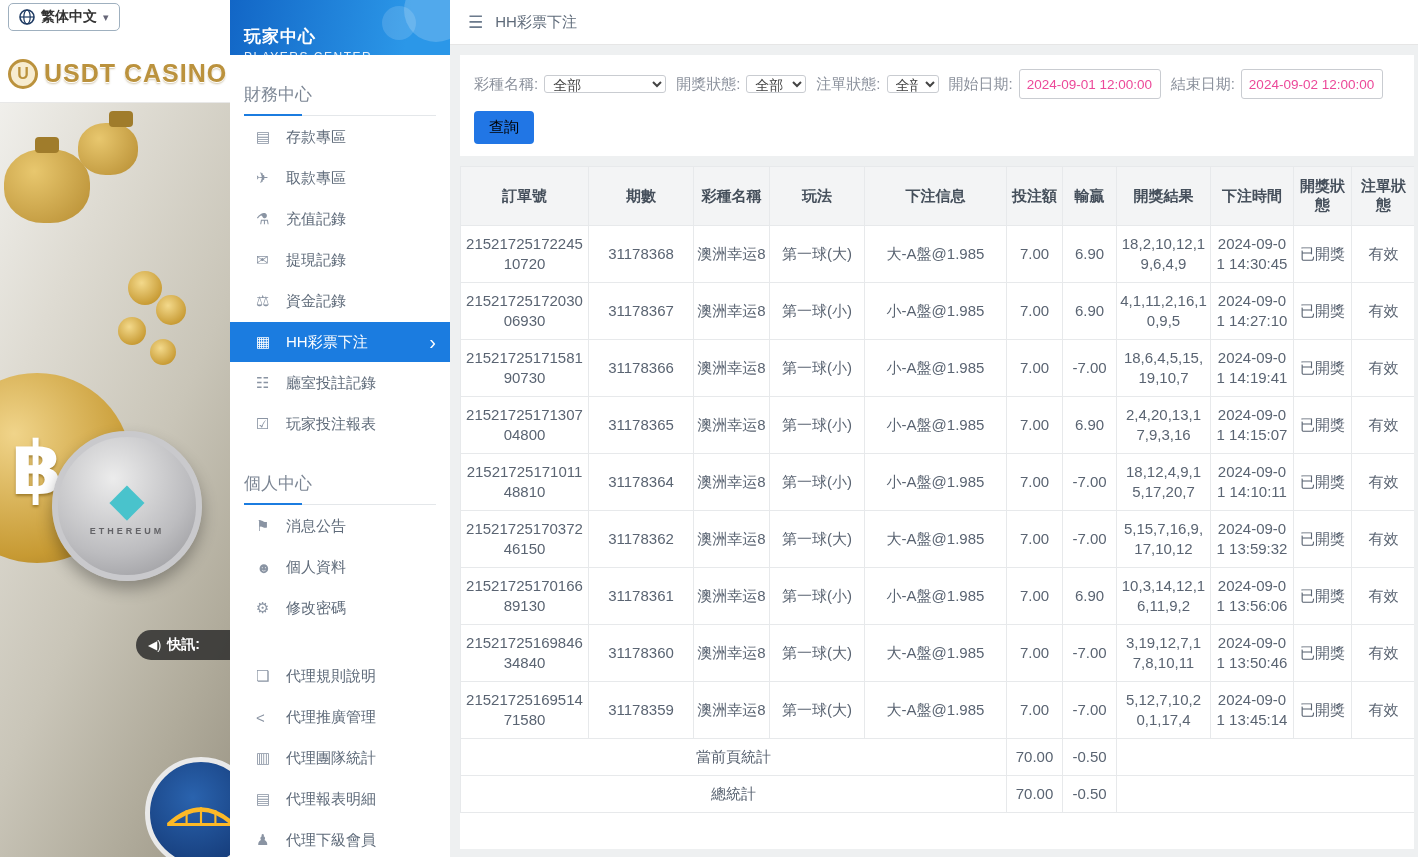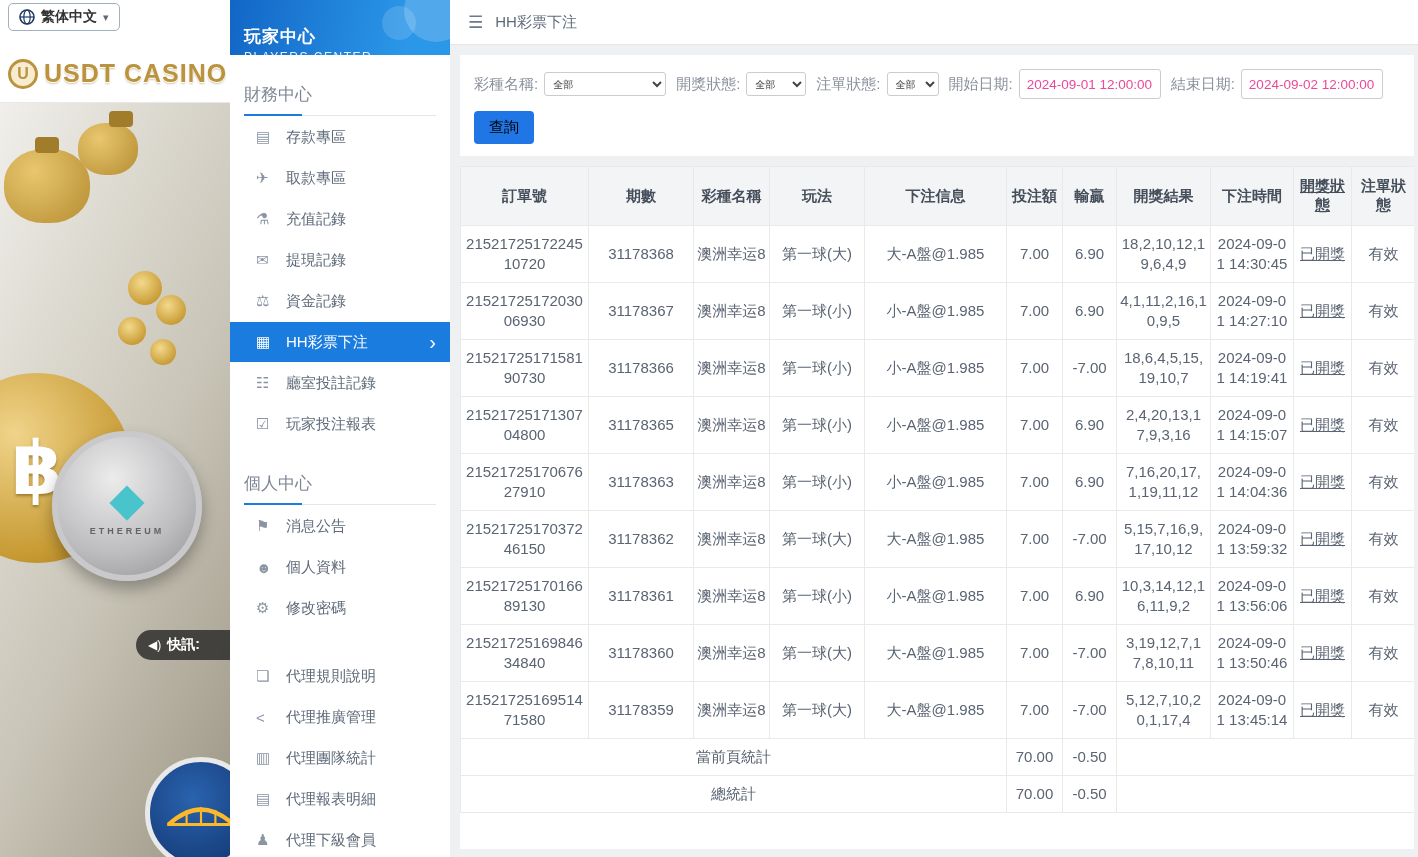--- a/index.html
+++ b/index.html
@@ -78,35 +78,35 @@
   
   .main { flex:1; display:flex; flex-direction:column; background:#eef0f1; overflow:hidden; }
   .topbar { height:45px; background:#fff; border-bottom:1px solid #e6e6e6; display:flex;
     align-items:center; padding:0 18px; gap:12px; flex:none; }
   .hamburger { font-size:17px; color:#6b7a8c; cursor:pointer; }
   .topbar-title { font-size:15px; color:#5f6b7a; }
   .filter-card { background:#fff; margin:10px 4px 0 10px; padding:14px 14px 12px; flex:none; }
   .filter-row { display:flex; align-items:center; font-size:15px; color:#8b919c; white-space:nowrap; }
   .fgroup { display:flex; align-items:center; margin-right:10px; }
   .fgroup label { margin-right:6px; }
-  .filter-row select { height:24px; border:1px solid #c9ccd1; border-radius:3px; background:#fff;
-    color:#444; font-size:10px; padding:0 4px; font-family:inherit; }
+  .filter-row select { height:18px; border:1px solid #c9ccd1; border-radius:3px; background:#fff;
+    color:#444; font-size:14px; padding:0 4px; font-family:inherit; }
   .sel-lottery { width:122px; } .sel-draw { width:60px; } .sel-order { width:52px; }
   .filter-row input { height:30px; width:142px; border:1px solid #c9ccd1; border-radius:3px;
     color:#ec4899; font-size:13.5px; padding:0 7px; font-family:inherit; }
   .search-btn { margin-top:12px; background:#2176e5; color:#000000; border:none; border-radius:4px;
     padding:7px 15px; font-size:15px; cursor:pointer; font-family:inherit; }
   .table-card { background:#fff; margin:10px 4px 8px 10px; flex:1; overflow:hidden; }
   table { width:100%; border-collapse:collapse; table-layout:fixed; }
   th { background:#f3f4f5; color:#454f5b; font-size:15px; font-weight:bold;
     border:1px solid #e7e9eb; padding:10px 2px; text-align:center; }
   td { border:1px solid #e7e9eb; color:#5a6472; font-size:15px; text-align:center;
     padding:8px 3px; line-height:20px; word-break:break-all; }
   .c0{width:128px;} .c1{width:105px;} .c2{width:76px;margin-left:32px;} .c3{width:95px;} .c4{width:142px;}
-  .c5{width:56px;} .c6{width:54px;} .c7{width:94px;} .c8{width:83px;} .c9{width:58px;text-decoration:underline;} .c10{width:64px;}
+  .c5{width:56px;} .c6{width:54px;} .c7{width:94px;} .c8{width:83px;} .c9{width:58px;} .c10{width:64px;}
   .stat-row td { padding:9px 3px; line-height:18px; }
 </style>
 </head>
 <body>
 
 <div class="page">
 
   <div class="left-panel">
     <div class="lang-box">
       <svg class="globe" viewBox="0 0 16 16">
@@ -333,29 +333,29 @@
               <td class="c3">第一球(小)</td>
               <td class="c4">小-A盤@1.985</td>
               <td class="c5">7.00</td>
               <td class="c6">6.90</td>
               <td class="c7">2,4,20,13,17,9,3,16</td>
               <td class="c8">2024-09-01 14:15:07</td>
               <td class="c9">已開獎</td>
               <td class="c10">有效</td>
             </tr>
             <tr>
-              <td class="c0">2152172517067627910</td>
-              <td class="c1">31178363</td>
+              <td class="c0">2152172517101148810</td>
+              <td class="c1">31178364</td>
               <td class="c2">澳洲幸运8</td>
               <td class="c3">第一球(小)</td>
               <td class="c4">小-A盤@1.985</td>
               <td class="c5">7.00</td>
-              <td class="c6">6.90</td>
-              <td class="c7">7,16,20,17,1,19,11,12</td>
-              <td class="c8">2024-09-01 14:04:36</td>
+              <td class="c6">-7.00</td>
+              <td class="c7">18,12,4,9,15,17,20,7</td>
+              <td class="c8">2024-09-01 14:10:11</td>
               <td class="c9">已開獎</td>
               <td class="c10">有效</td>
             </tr>
             <tr>
               <td class="c0">2152172517037246150</td>
               <td class="c1">31178362</td>
               <td class="c2">澳洲幸运8</td>
               <td class="c3">第一球(大)</td>
               <td class="c4">大-A盤@1.985</td>
               <td class="c5">7.00</td>

